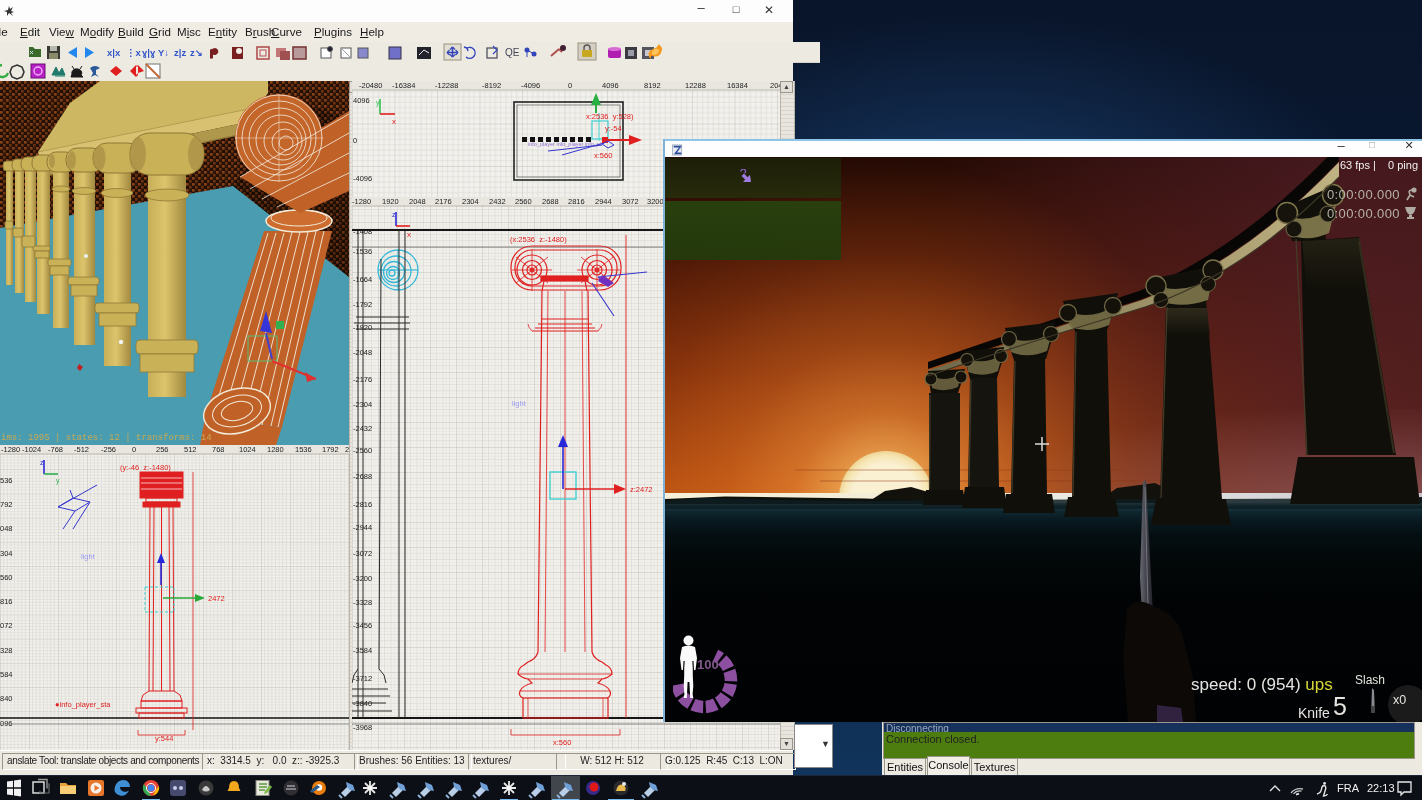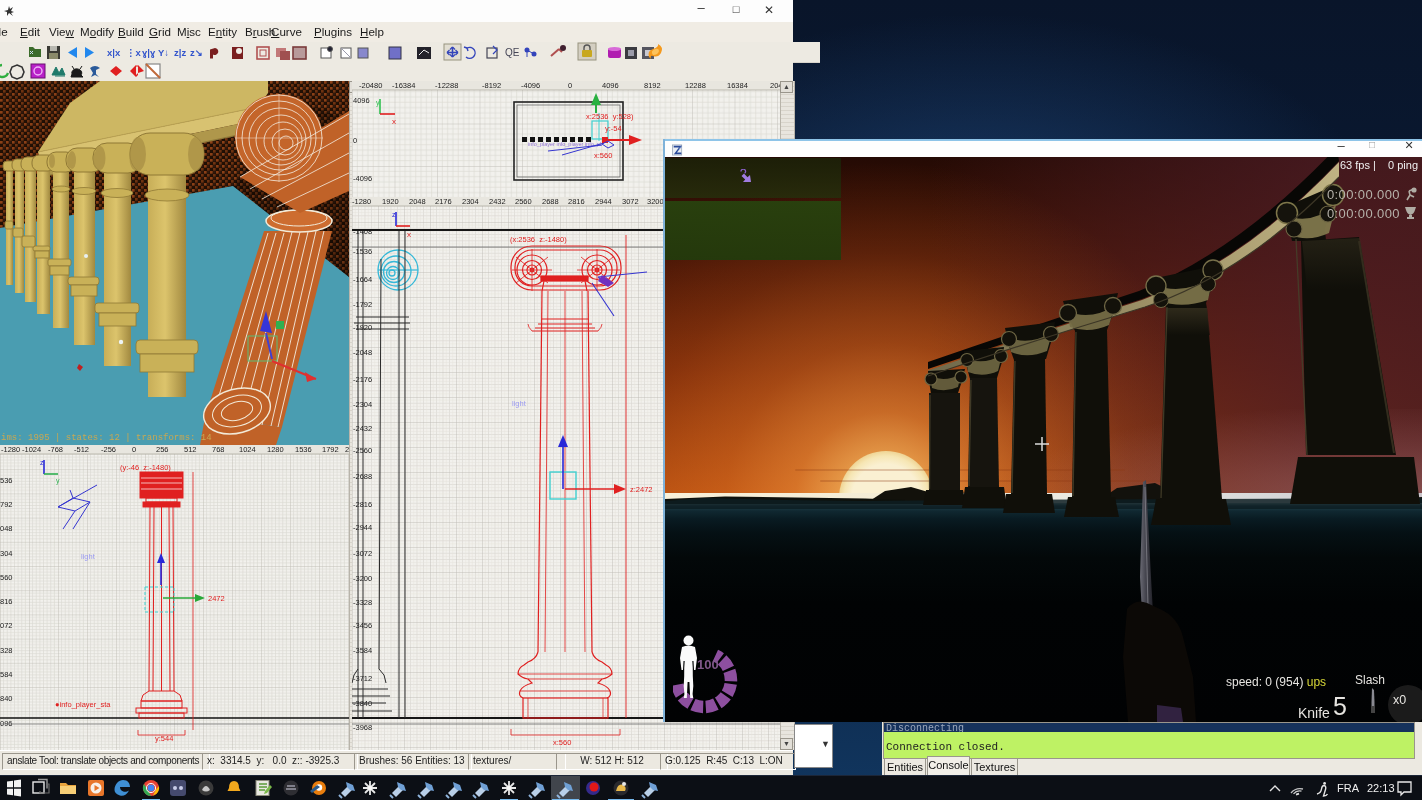--- a/index.html
+++ b/index.html
@@ -28,21 +28,21 @@
   #estatus{left:0;top:750px;width:793px;height:20px;background:#ece9e1;border-top:1px solid #fff;font-size:10px;color:#222;}
   .seg{position:absolute;top:2px;height:14px;border:1px solid;border-color:#9a968c #fff #fff #9a968c;padding:1px 4px 0 4px;white-space:nowrap;overflow:hidden;}
   
   #game{left:663px;top:139px;width:759px;height:583px;background:#000;border-left:2px solid #7fb2d9;box-sizing:border-box;}
   #gtitle{left:0;top:0;width:757px;height:18px;background:#fefefe;border-top:2px solid #8ec4e8;box-sizing:border-box;}
   #gview{left:0;top:18px;width:757px;height:565px;overflow:hidden;
      background:linear-gradient(to bottom,#240a04 0%,#4a1606 18%,#7c2a08 38%,#b44c0e 60%,#da6a18 80%,#ea8124 100%);}
   .gtext{position:absolute;color:#e6e4e0;}
   
   #consolewin{left:882px;top:722px;width:540px;height:53px;background:#ece9e1;}
-  #ctext{left:1px;top:0;width:530px;height:35px;background:#bef264;border:1px solid #9a968c;font-size:11px;color:#222;font-family:Liberation Mono, monospace;}
+  #ctext{left:1px;top:0;width:530px;height:35px;background:#4d7c0f;border:1px solid #9a968c;font-size:11px;color:#222;}
   .tab{position:absolute;top:36px;height:17px;background:#ece9e1;border:1px solid #9a968c;border-bottom:none;font-size:11px;color:#111;text-align:center;padding-top:2px;box-sizing:border-box;}
   
   #drop{left:794px;top:724px;width:37px;height:42px;background:#fff;border:1px solid #888;}
   
   #taskbar{left:0;top:775px;width:1422px;height:25px;background:#0c0f15;border-top:1px solid #1c2638;}
 </style></head>
 <body>
 
 <div class="abs" id="editor"></div>
 <div class="abs" id="etitle">
@@ -757,21 +757,21 @@
           <path d="M6 4 L11 2"></path>
           <path d="M7 8 L11 10"></path>
           <circle cx="11" cy="3" r="1.8" fill="#b0aca4"></circle>
         </g>
       </svg>
     <svg class="abs" style="right:4px;top:49px" width="15" height="14" viewBox="0 0 15 14">
         <path d="M2 1 H13 L12 4 Q11 8 7.5 9 Q4 8 3 4 Z M6 9 H9 L9 11 H11 V13 H4 V11 H6 Z" fill="#b0aca4"></path>
       </svg>
 
     <div class="abs" style="left:723px;top:528px;width:40px;height:40px;border-radius:50%;background:#1b1b1b"></div>
-    <div class="gtext" style="left:561px;top:518px;font-size:12px">speed: 0 (954) <span style="color:#d8d838">ups</span></div>
+    <div class="gtext" style="left:526px;top:518px;font-size:17px">speed: 0 (954) <span style="color:#d8d838">ups</span></div>
     <div class="gtext" style="left:633px;top:548px;font-size:14px">Knife</div>
     <div class="gtext" style="left:668px;top:535px;font-size:25px">5</div>
     <div class="gtext" style="left:690px;top:516px;font-size:12px">Slash</div>
     <div class="gtext" style="left:728px;top:536px;font-size:12.5px">x0</div>
     <svg class="abs" style="left:704px;top:531px" width="8" height="26" viewBox="0 0 8 26">
         <path d="M3 0 L5 2 L5.5 14 L5.5 18 L2.5 18 L2.5 14 Z" fill="#8a8a92"></path>
         <rect x="2" y="18" width="4" height="7" fill="#444"></rect>
       </svg>
 
     <svg class="abs" style="left:8px;top:474px" width="72" height="93" viewBox="0 0 72 93">
@@ -784,21 +784,21 @@
       </g>
       <text x="24" y="38" font-size="13" font-weight="bold" fill="#80588a" font-family="Liberation Sans">100</text>
     </svg>
 
   </div>
 </div>
 
 <div class="abs" id="consolewin">
   <div class="abs" id="ctext">
     <div style="background:#16325c;color:#9aa7bc;padding:0 2px;height:9px;overflow:hidden;font-size:10px">Disconnecting</div>
-    <div style="padding:9px 2px">Connection closed.</div>
+    <div style="padding:1px 2px">Connection closed.</div>
   </div>
   <span class="tab" style="left:2px;width:42px">Entities</span>
   <span class="tab" style="left:45px;width:43px;top:34px;height:26px;background:#f2efe8">Console</span>
   <span class="tab" style="left:89px;width:47px">Textures</span>
 </div>
 <div class="abs" id="drop">
     <span style="position:absolute;right:2px;top:14px;font-size:9px;color:#333">▼</span>
   </div>
 
 <div class="abs" id="taskbar">

